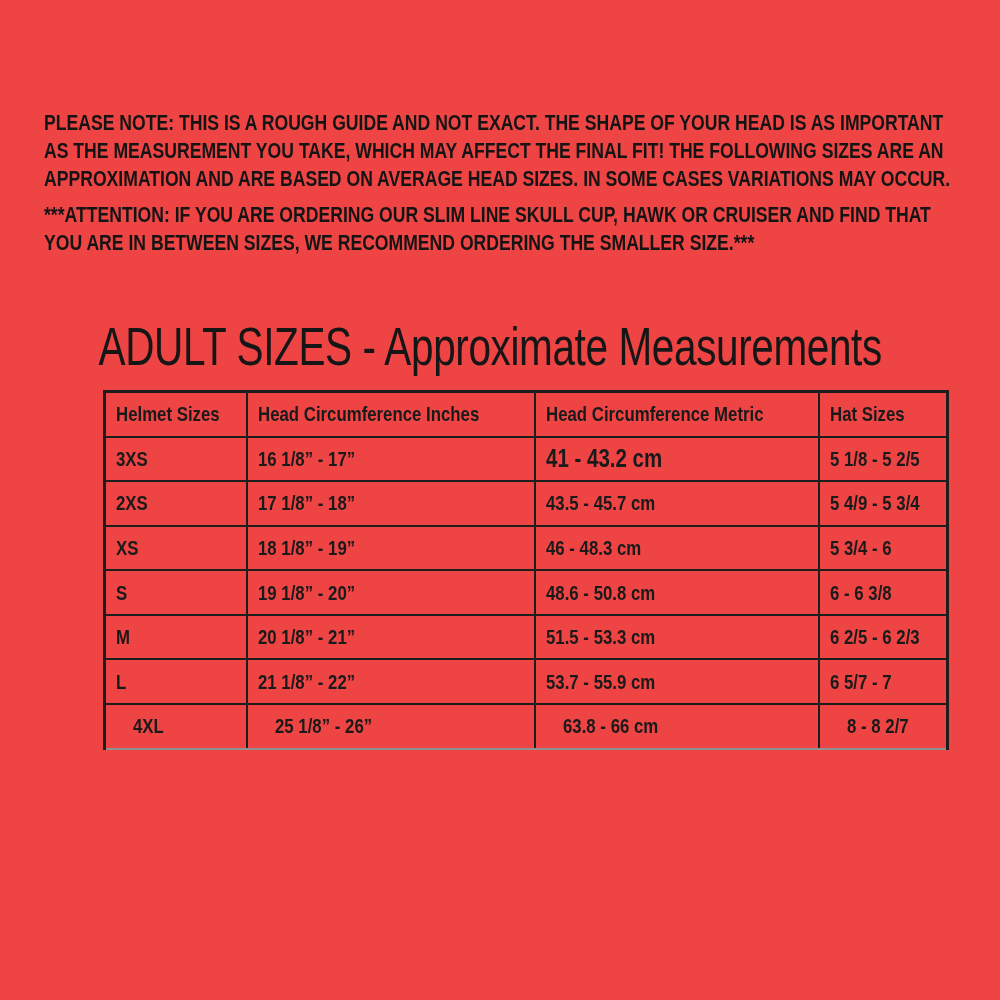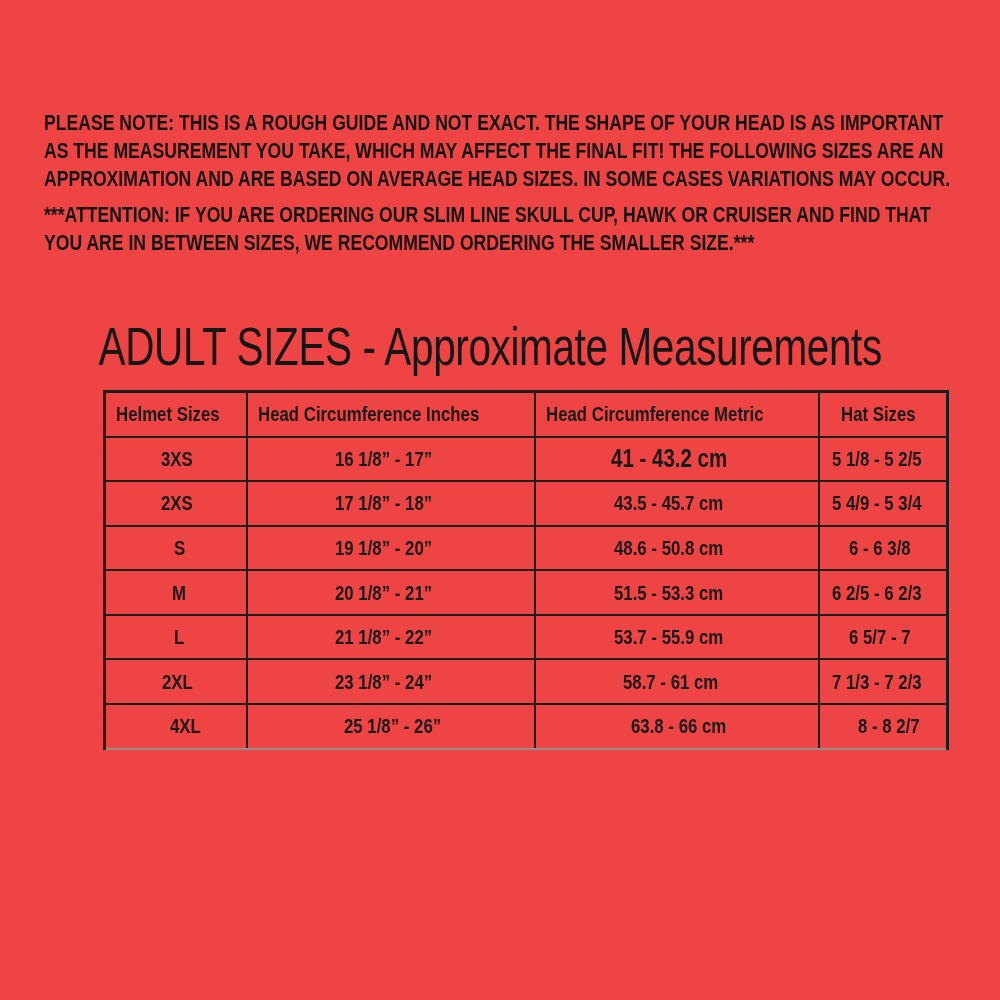--- a/index.html
+++ b/index.html
@@ -57,21 +57,21 @@
     left: 103px;
     top: 390px;
     border-collapse: collapse;
     table-layout: fixed;
     border: 3px solid #1d1d1d;
     border-bottom: 0;
   }
   .size-table th,
   .size-table td {
     border: 2px solid #1d1d1d;
-    text-align: center;
+    text-align: left;
     vertical-align: middle;
     padding: 0 0 0 10px;
     overflow: hidden;
   }
   .size-table thead tr { height: 45px; }
   .size-table tbody tr { height: 44.6px; }
   .size-table tbody tr:last-child td { border-bottom: 2px solid #909090; padding-left: 27px; }
 
   .cnd {
     display: inline-block;
@@ -133,44 +133,44 @@
         <td><span class="cnd cnd--emph">41 - 43.2 cm</span></td>
         <td><span class="cnd">5 1/8 - 5 2/5</span></td>
       </tr>
       <tr>
         <td><span class="cnd">2XS</span></td>
         <td><span class="cnd">17 1/8” - 18”</span></td>
         <td><span class="cnd">43.5 - 45.7 cm</span></td>
         <td><span class="cnd">5 4/9 - 5 3/4</span></td>
       </tr>
       <tr>
+        <td><span class="cnd">XS</span></td>
+        <td><span class="cnd">18 1/8” - 19”</span></td>
+        <td><span class="cnd">46 - 48.3 cm</span></td>
+        <td><span class="cnd">5 3/4 - 6</span></td>
+      </tr>
+      <tr>
         <td><span class="cnd">S</span></td>
         <td><span class="cnd">19 1/8” - 20”</span></td>
         <td><span class="cnd">48.6 - 50.8 cm</span></td>
         <td><span class="cnd">6 - 6 3/8</span></td>
       </tr>
       <tr>
         <td><span class="cnd">M</span></td>
         <td><span class="cnd">20 1/8” - 21”</span></td>
         <td><span class="cnd">51.5 - 53.3 cm</span></td>
         <td><span class="cnd">6 2/5 - 6 2/3</span></td>
       </tr>
       <tr>
         <td><span class="cnd">L</span></td>
         <td><span class="cnd">21 1/8” - 22”</span></td>
         <td><span class="cnd">53.7 - 55.9 cm</span></td>
         <td><span class="cnd">6 5/7 - 7</span></td>
       </tr>
       <tr>
-        <td><span class="cnd">2XL</span></td>
-        <td><span class="cnd">23 1/8” - 24”</span></td>
-        <td><span class="cnd">58.7 - 61 cm</span></td>
-        <td><span class="cnd">7 1/3 - 7 2/3</span></td>
-      </tr>
-      <tr>
         <td><span class="cnd">4XL</span></td>
         <td><span class="cnd">25 1/8” - 26”</span></td>
         <td><span class="cnd">63.8 - 66 cm</span></td>
         <td><span class="cnd">8 - 8 2/7</span></td>
       </tr>
     </tbody>
   </table>
 
 </div>
 

